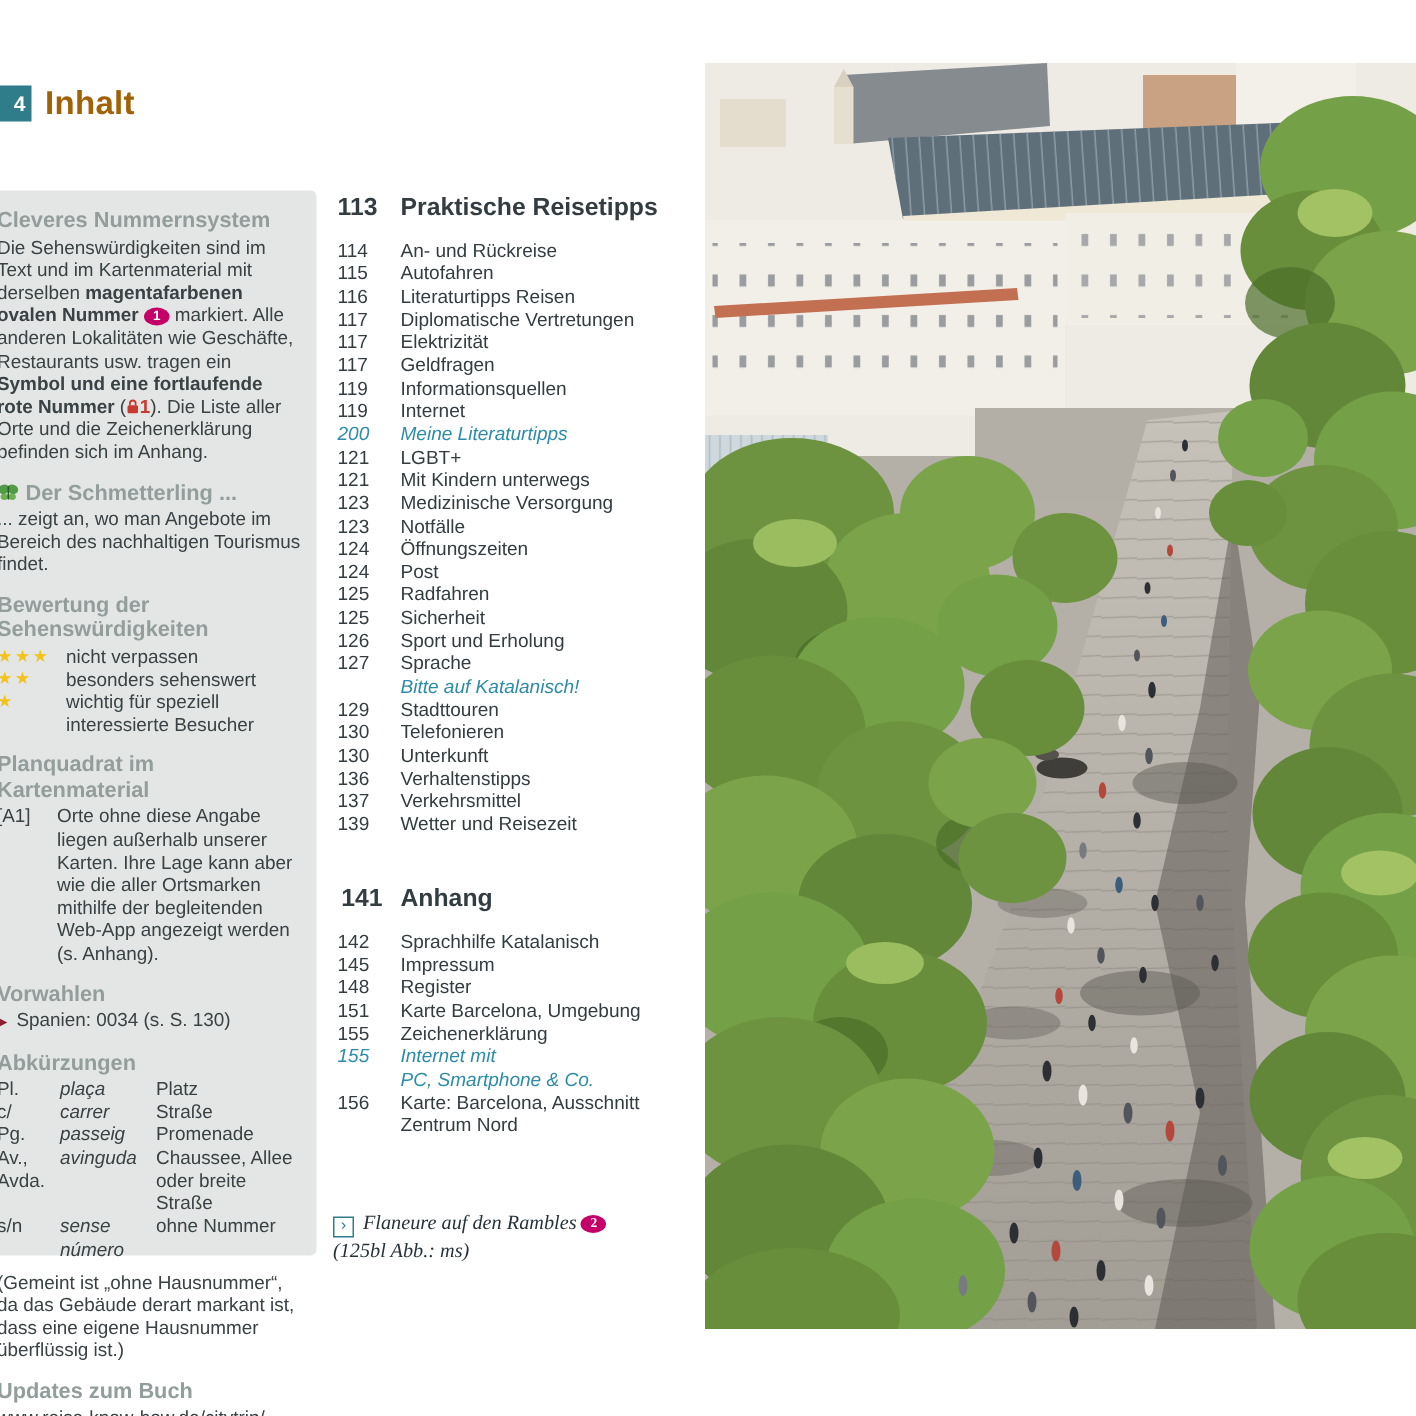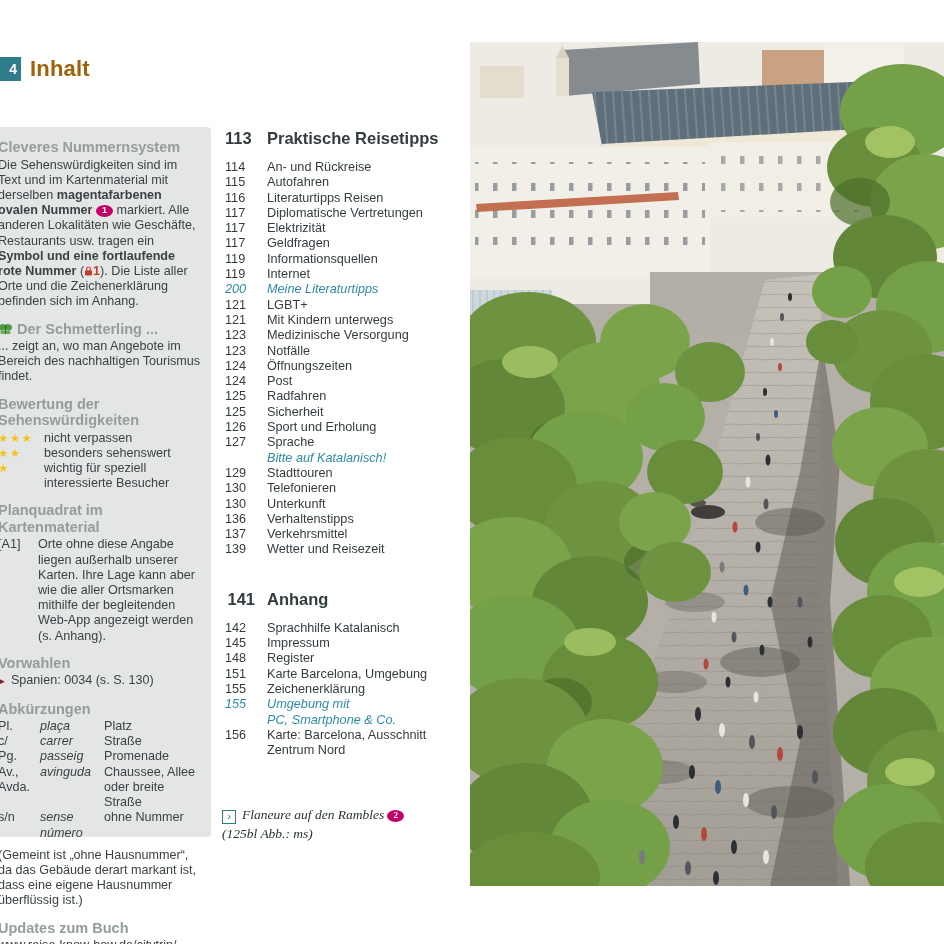--- a/index.html
+++ b/index.html
@@ -297,21 +297,21 @@
     <div class="toc-row">
         <span class="toc-num">151</span>
         <span class="toc-label">Karte Barcelona, Umgebung</span>
       </div>
     <div class="toc-row">
         <span class="toc-num">155</span>
         <span class="toc-label">Zeichenerklärung</span>
       </div>
     <div class="toc-row hl">
         <span class="toc-num">155</span>
-        <span class="toc-label">Umgebung mit</span>
+        <span class="toc-label">Internet mit</span>
       </div>
     <div class="toc-row hl">
         <span class="toc-num"></span>
         <span class="toc-label">PC, Smartphone &amp; Co.</span>
       </div>
     <div class="toc-row">
         <span class="toc-num">156</span>
         <span class="toc-label">Karte: Barcelona, Ausschnitt</span>
       </div>
     <div class="toc-row">

